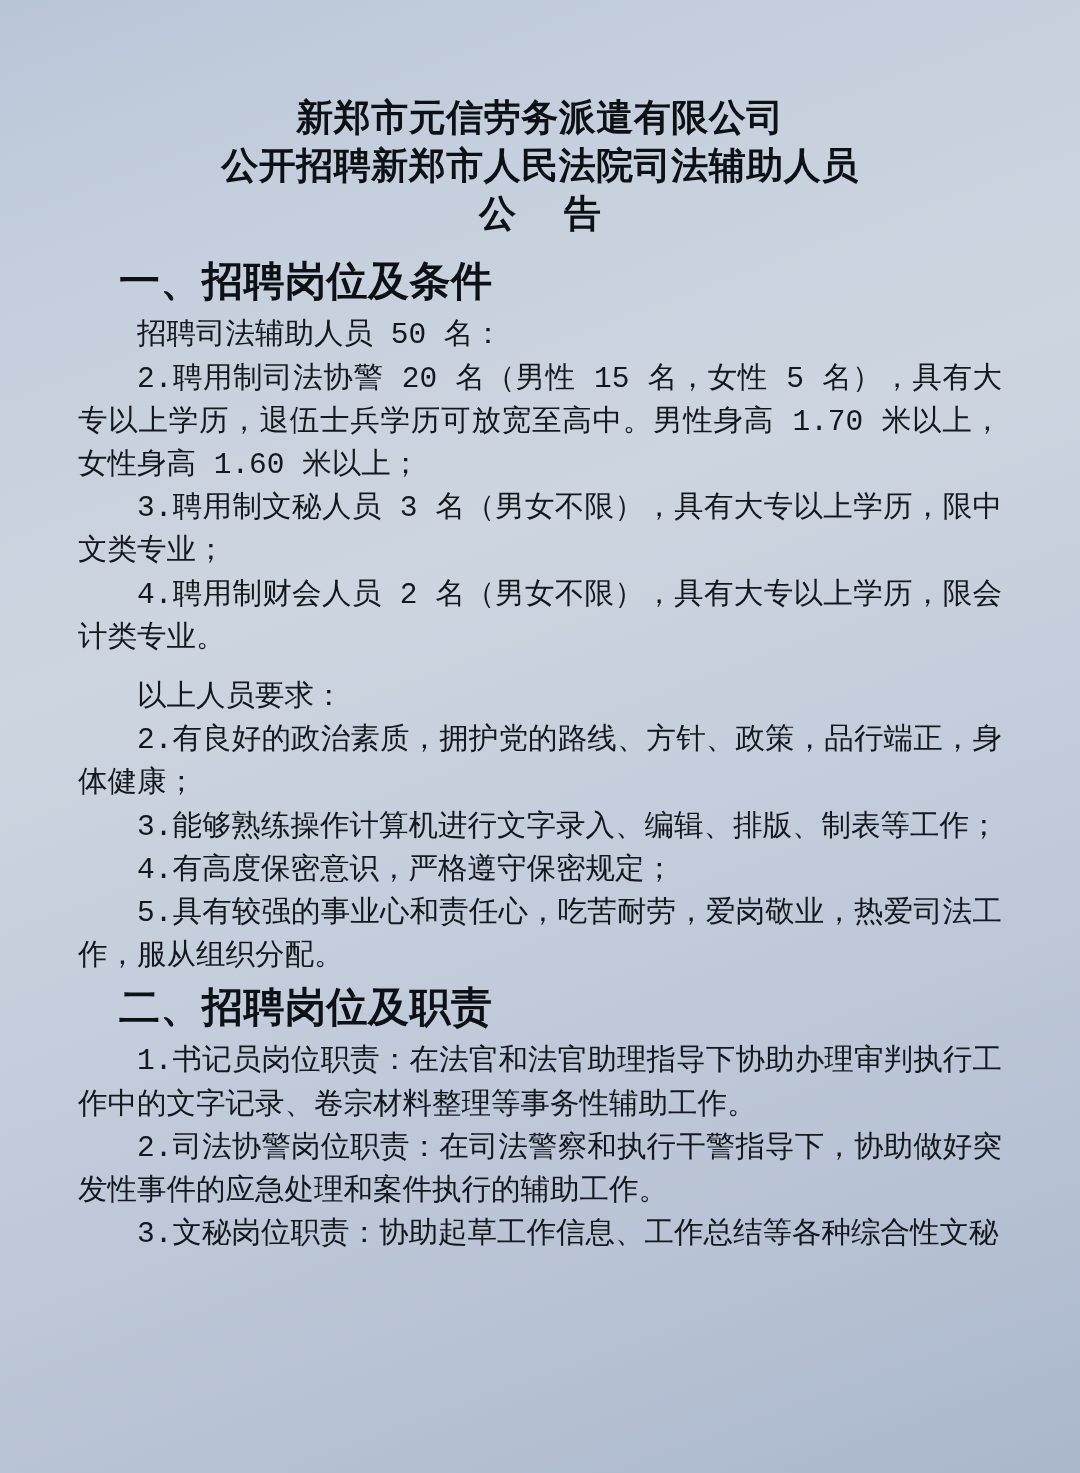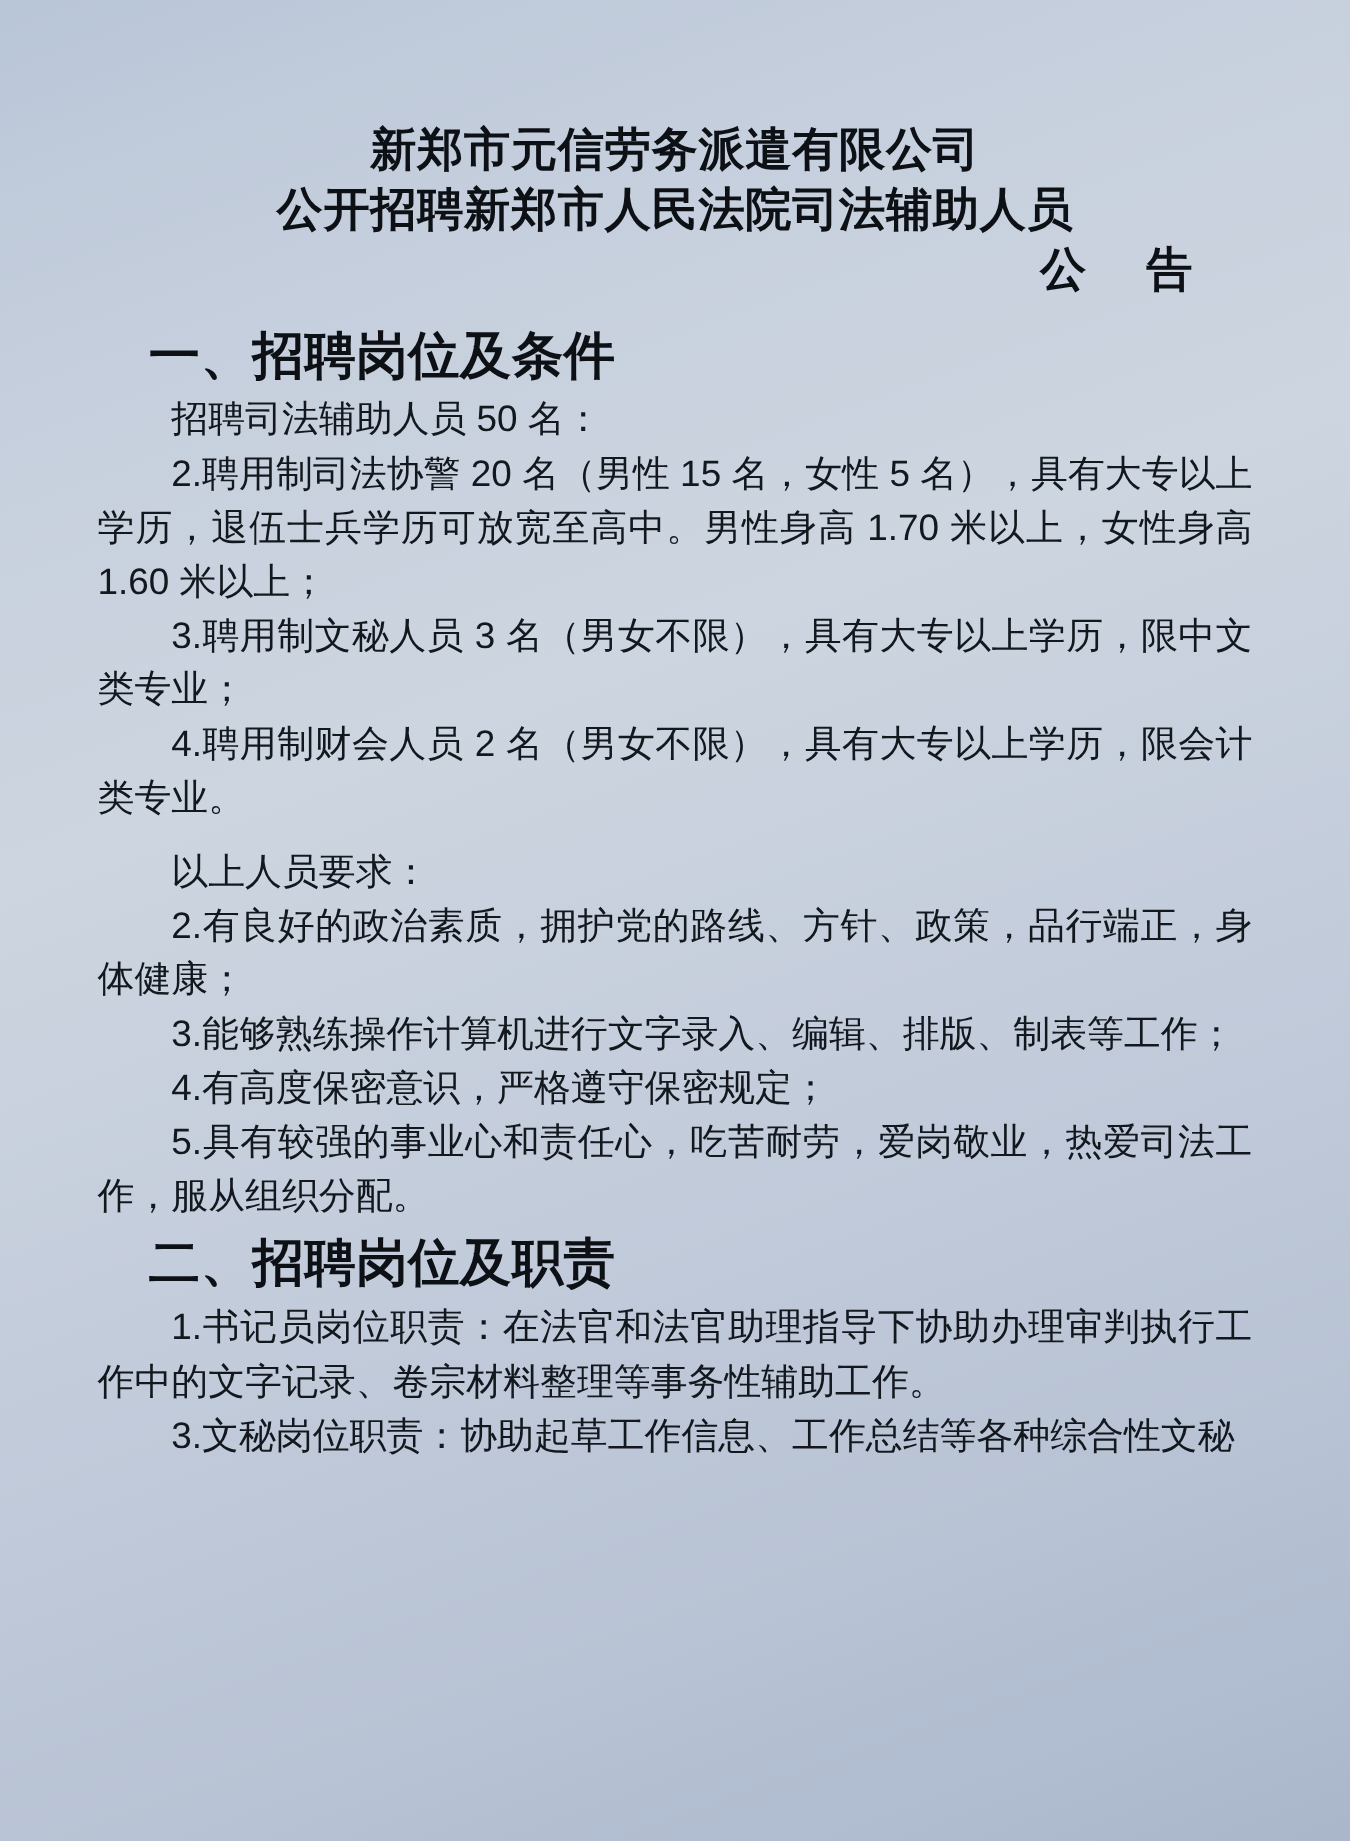--- a/index.html
+++ b/index.html
@@ -13,38 +13,38 @@
     font-family: "Liberation Sans", sans-serif;
     background: linear-gradient(160deg, #b9c6d8 0%, #c6cfdd 18%, #cdd5e0 38%, #c3ccdb 60%, #b7c2d4 82%, #aab7cb 100%);
     color: #111418;
   }
   #doc {
     position: relative;
     width: 1080px;
     height: 1473px;
     box-sizing: border-box;
     padding: 96px 78px 0 78px;
+    font-family: Liberation Mono, monospace;
   }
   .title-block {
     text-align: center;
     font-weight: bold;
     font-size: 37px;
     line-height: 1.30;
     letter-spacing: 0.5px;
     color: #0d1116;
     margin: 0 0 14px 0;
   }
   .title-line {
     display: block;
     white-space: nowrap;
   }
   .title-line.third {
     letter-spacing: 48px;
     padding-left: 48px;
-    text-align: right;
   }
   .body-text {
     font-size: 29.5px;
     line-height: 1.465;
     color: #13181e;
     text-align: justify;
     text-justify: inter-ideograph;
   }
   p.para {
     margin: 0;
@@ -84,16 +84,17 @@
     <p class="para">4.聘用制财会人员 2 名（男女不限），具有大专以上学历，限会计类专业。</p>
     <p class="para gap">以上人员要求：</p>
     <p class="para">2.有良好的政治素质，拥护党的路线、方针、政策，品行端正，身体健康；</p>
     <p class="para">3.能够熟练操作计算机进行文字录入、编辑、排版、制表等工作；</p>
     <p class="para">4.有高度保密意识，严格遵守保密规定；</p>
     <p class="para">5.具有较强的事业心和责任心，吃苦耐劳，爱岗敬业，热爱司法工作，服从组织分配。</p>
 
     <h2 class="section">二、招聘岗位及职责</h2>
 
     <p class="para">1.书记员岗位职责：在法官和法官助理指导下协助办理审判执行工作中的文字记录、卷宗材料整理等事务性辅助工作。</p>
+    <p class="para">2.司法协警岗位职责：在司法警察和执行干警指导下，协助做好突发性事件的应急处理和案件执行的辅助工作。</p>
     <p class="para">3.文秘岗位职责：协助起草工作信息、工作总结等各种综合性文秘</p>
 
   </div>
 </div>
 
 </body></html>

